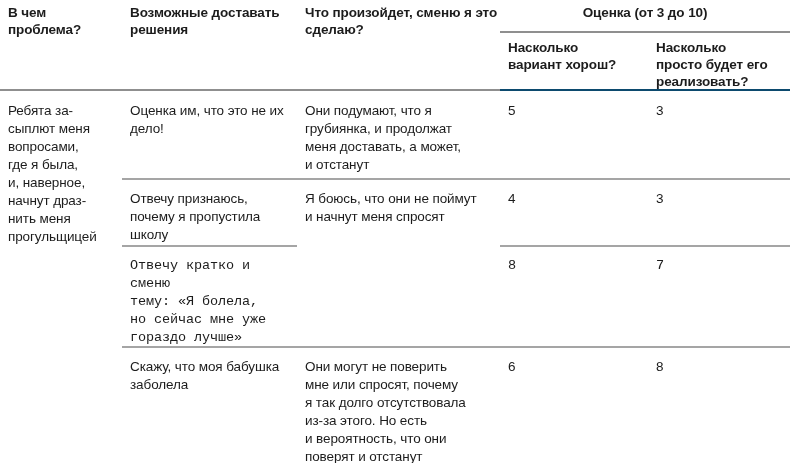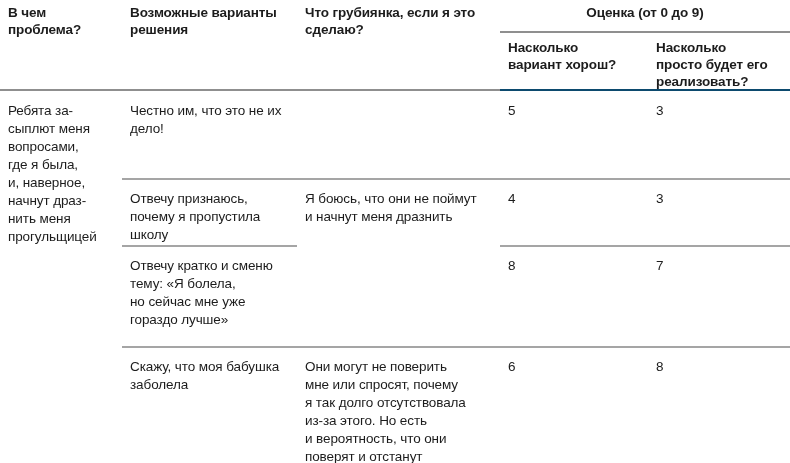--- a/index.html
+++ b/index.html
@@ -43,61 +43,65 @@
     padding-top: 11px;
     padding-right: 6px;
   }
   .problem-cell { grid-column: 1; grid-row: 3 / 7; padding-left: 8px; }
   .c2 { grid-column: 2; padding-left: 8px; }
   .c3 { grid-column: 3; padding-left: 8px; }
   .c4 { grid-column: 4; padding-left: 8px; }
   .c5 { grid-column: 5; padding-left: 8px; }
   .r1 { grid-row: 3; }
   .r2 { grid-row: 4; }
-  .r3 { grid-row: 5; }
+  .r3 { grid-row: 5; font-family: Liberation Mono, monospace; }
   .r4 { grid-row: 6; }
   .rule-top { border-top: 2px solid #a5a5a5; padding-top: 10px; }
 </style>
 </head>
 <body>
 
 <div class="ptable">
 
   <div class="cell hdr h-main h1">В чем
 проблема?</div>
-  <div class="cell hdr h-main h2">Возможные варианты
+  <div class="cell hdr h-main h2">Возможные доставать
 решения</div>
-  <div class="cell hdr h-main h3">Что грубиянка, если я это
+  <div class="cell hdr h-main h3">Что произойдет, сменю я это
 сделаю?</div>
-  <div class="cell hdr h-group">Оценка (от 0 до 9)</div>
+  <div class="cell hdr h-group">Оценка (от 3 до 10)</div>
   <div class="cell hdr h-sub h4">Насколько
 вариант хорош?</div>
   <div class="cell hdr h-sub h5">Насколько
 просто будет его
 реализовать?</div>
 
   <div class="cell body-cell problem-cell">Ребята за-
 сыплют меня
 вопросами,
 где я была,
 и, наверное,
 начнут драз-
 нить меня
 прогульщицей</div>
 
-  <div class="cell body-cell c2 r1">Честно им, что это не их
+  <div class="cell body-cell c2 r1">Оценка им, что это не их
 дело!</div>
+  <div class="cell body-cell c3 r1">Они подумают, что я
+грубиянка, и продолжат
+меня доставать, а может,
+и отстанут</div>
   <div class="cell body-cell c4 r1">5</div>
   <div class="cell body-cell c5 r1">3</div>
 
   <div class="cell body-cell rule-top c2 r2">Отвечу признаюсь,
 почему я пропустила
 школу</div>
   <div class="cell body-cell rule-top c3 r2">Я боюсь, что они не поймут
-и начнут меня дразнить</div>
+и начнут меня спросят</div>
   <div class="cell body-cell rule-top c4 r2">4</div>
   <div class="cell body-cell rule-top c5 r2">3</div>
 
   <div class="cell body-cell rule-top c2 r3">Отвечу кратко и сменю
 тему: «Я болела,
 но сейчас мне уже
 гораздо лучше»</div>
   <div class="cell body-cell rule-top c4 r3">8</div>
   <div class="cell body-cell rule-top c5 r3">7</div>
 

